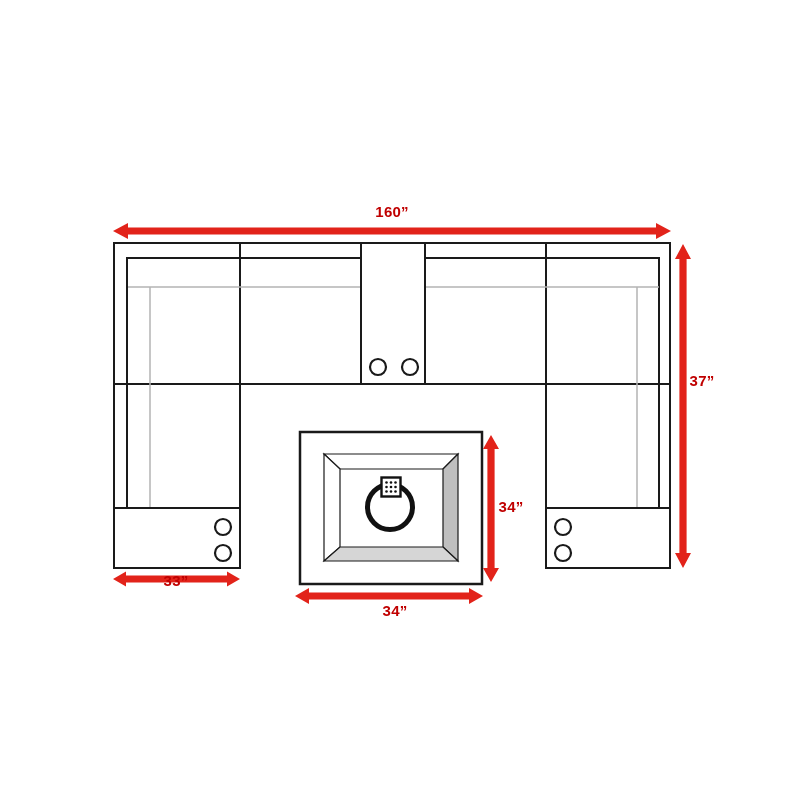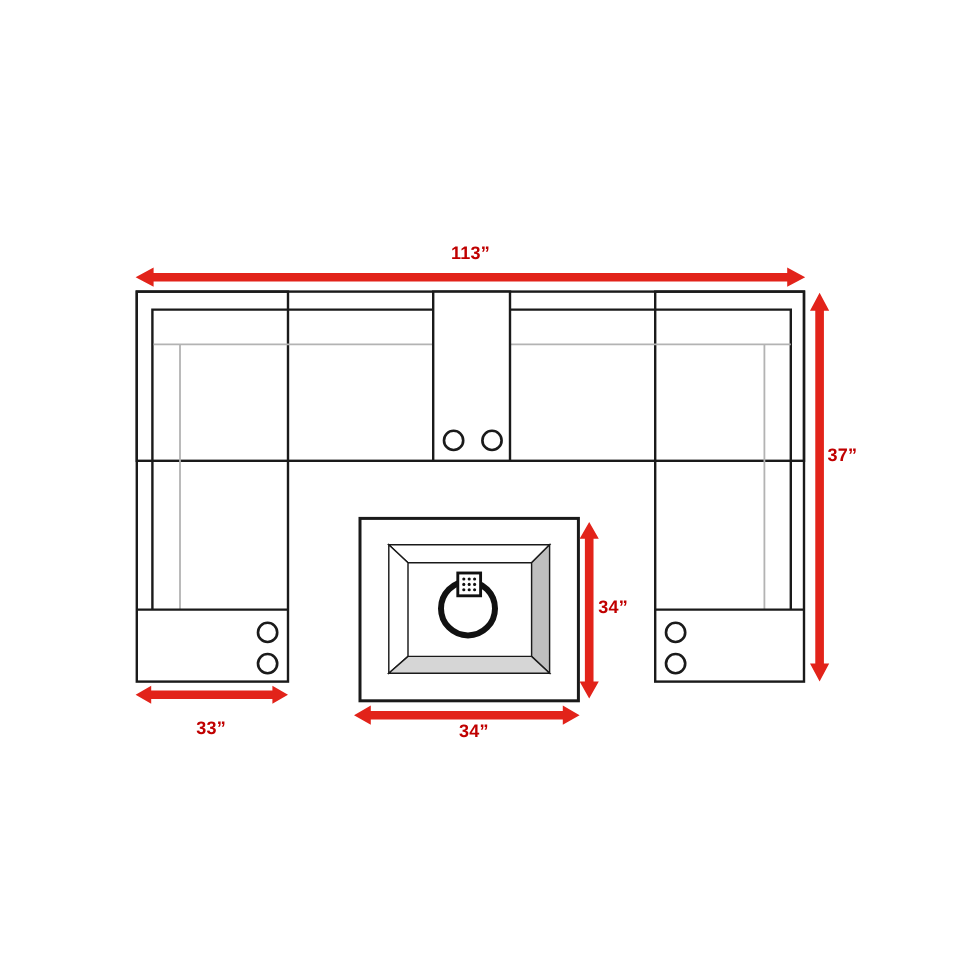--- a/index.html
+++ b/index.html
@@ -90,23 +90,23 @@
       <polygon points="683,244 691,259 686.6,259 686.6,553 691,553 683,568 675,553 679.4,553 679.4,259 675,259"></polygon>
 
       <polygon points="113,579 126,571.5 126,575.5 227,575.5 227,571.5 240,579 227,586.5 227,582.5 126,582.5 126,586.5"></polygon>
 
       <polygon points="295,596 309,588 309,592.4 469,592.4 469,588 483,596 469,604 469,599.6 309,599.6 309,604"></polygon>
 
       <polygon points="491,435 499,449 494.6,449 494.6,568 499,568 491,582 483,568 487.4,568 487.4,449 483,449"></polygon>
     </g>
   </svg>
 
-  <span class="dim-label" style="left:392px;top:211px">113”</span>
+  <span class="dim-label" style="left:392px;top:211px">160”</span>
 
   <span class="dim-label" style="left:702px;top:380px">37”</span>
 
-  <span class="dim-label" style="left:176px;top:607px">33”</span>
+  <span class="dim-label" style="left:176px;top:580px">33”</span>
 
   <span class="dim-label" style="left:395px;top:610px">34”</span>
 
   <span class="dim-label" style="left:511px;top:506px">34”</span>
 
 </div>
 
 </body></html>

